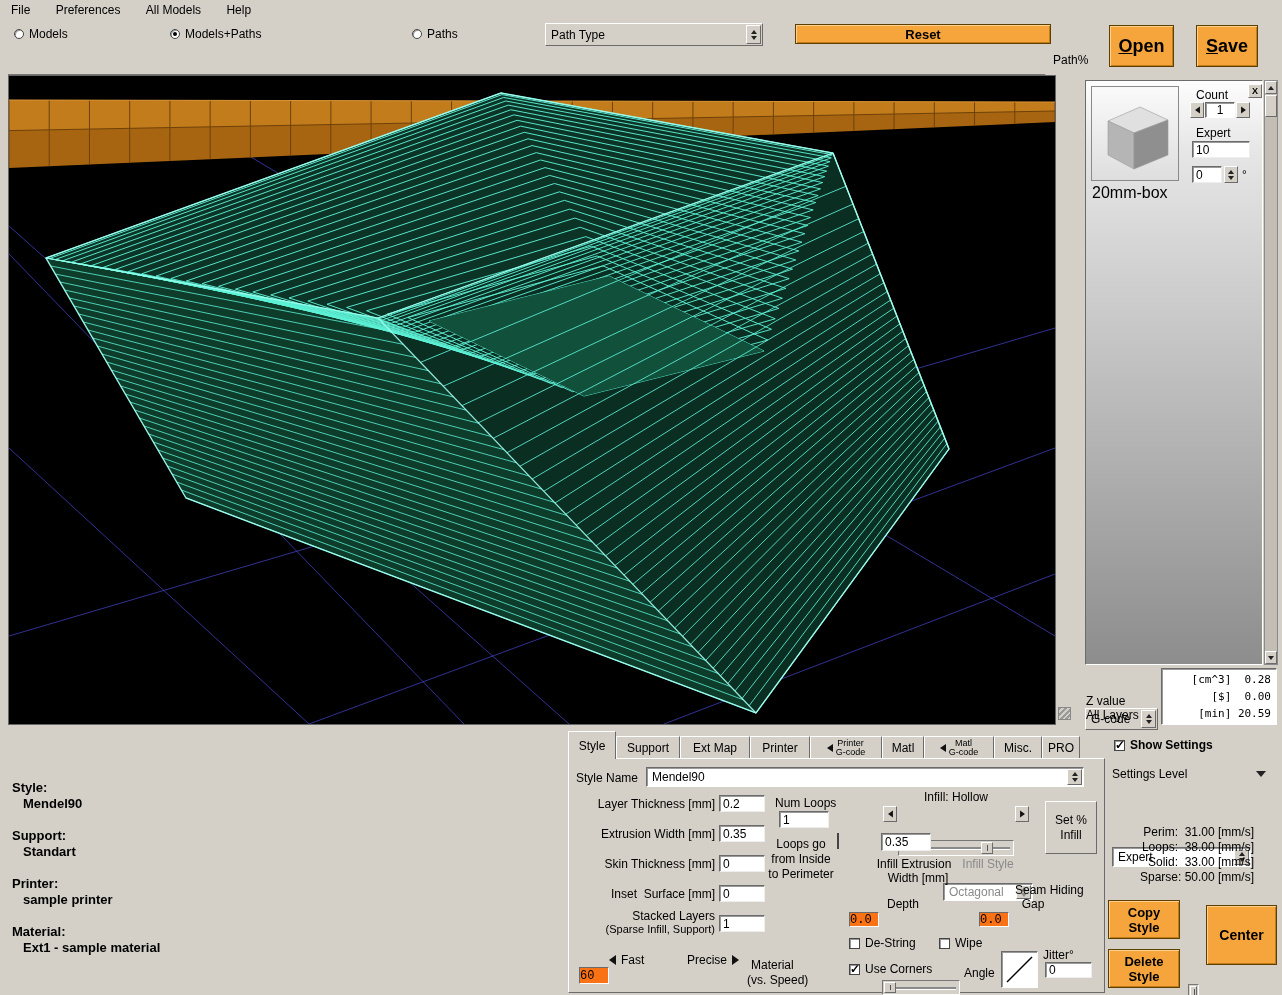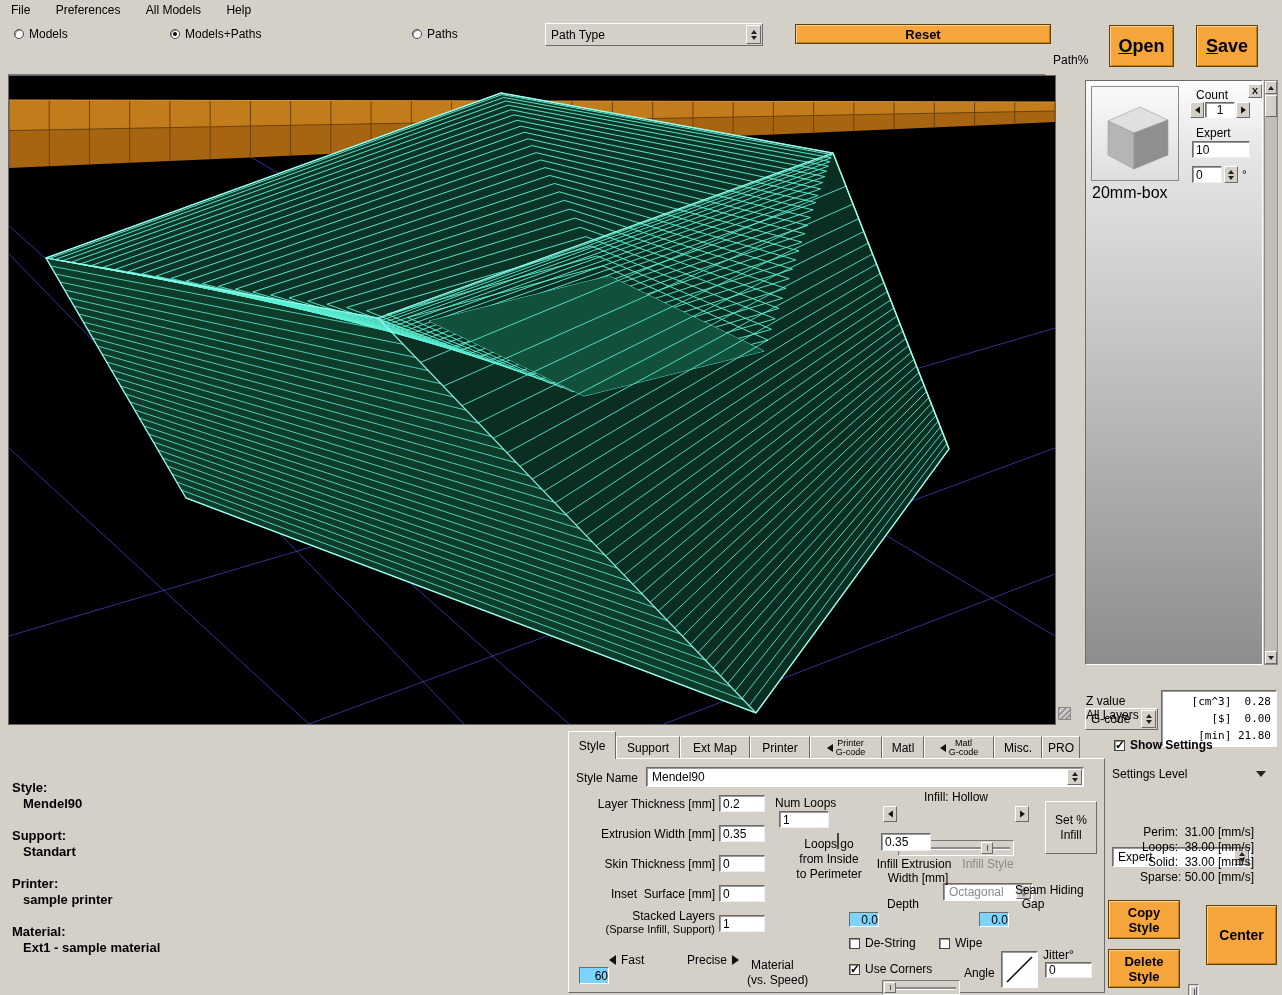--- a/index.html
+++ b/index.html
@@ -22,21 +22,21 @@
   .tus{width:0;height:0;border-left:3px solid transparent;border-right:3px solid transparent;border-bottom:4px solid #222;}
   .tds{width:0;height:0;border-left:3px solid transparent;border-right:3px solid transparent;border-top:4px solid #222;}
   .tri-left{display:inline-block;width:0;height:0;border-top:5px solid transparent;border-bottom:5px solid transparent;border-right:7px solid #111;}
   .tri-right{display:inline-block;width:0;height:0;border-top:5px solid transparent;border-bottom:5px solid transparent;border-left:7px solid #111;}
   .abtn{display:flex;align-items:center;justify-content:center;background:#d4d0c8;border:1px solid;border-color:#fff #6b6b6b #6b6b6b #fff;cursor:pointer;}
   .track{position:relative;background:#d4d0c8;border:1px solid;border-color:#777 #fff #fff #777;}
   .track::before{content:"";position:absolute;left:3px;right:3px;top:50%;height:2px;margin-top:-1px;background:#8a8a8a;box-shadow:0 1px 0 #fff;}
   .handle{position:absolute;top:1px;bottom:1px;width:12px;background:#d4d0c8;border:1px solid;border-color:#fff #6b6b6b #6b6b6b #fff;cursor:pointer;}
   .handle::before{content:"";position:absolute;left:50%;top:2px;bottom:2px;width:1px;background:#555;}
   .inp{background:#fff;border:1px solid;border-color:#6b6b6b #eee #eee #6b6b6b;box-shadow:inset 1px 1px 0 #9a9a9a;font-size:12px;padding:0 3px;font-family:"Liberation Sans",sans-serif;}
-  .disp{background:#7dd3fc;border:1px solid;border-color:#6b6b6b #fff #fff #6b6b6b;font-size:12px;display:flex;align-items:center;justify-content:flex-end;}
+  .disp{background:#f97316;border:1px solid;border-color:#6b6b6b #fff #fff #6b6b6b;font-size:12px;display:flex;align-items:center;justify-content:flex-start;font-family:Liberation Mono, monospace;}
   .flabel{position:absolute;left:4px;width:142px;text-align:right;white-space:pre;font-size:12px;}
   .tabbar{display:flex;align-items:flex-end;}
   .tab{display:flex;align-items:center;justify-content:center;height:23px;background:#d4d0c8;border:1px solid;border-color:#fff #6b6b6b #d4d0c8 #fff;border-bottom:none;font-size:12px;cursor:pointer;flex:none;}
   .tab.active{height:28px;position:relative;z-index:3;}
   .tab2{display:flex;flex-direction:column;align-items:center;font-size:9px;line-height:9px;margin-left:3px;}
   .tab .mini-tri{width:0;height:0;border-top:4px solid transparent;border-bottom:4px solid transparent;border-right:6px solid #111;}
   .bold{font-weight:bold;}
   .fl-underline{display:block;}
   .fl-underline::first-letter{text-decoration:underline;}
   .speed-line{white-space:pre;text-align:right;line-height:15px;font-size:12px;}
@@ -282,24 +282,24 @@
 <div class="abs combo raised" style="left:1085px;top:669px;width:73px;height:22px;">
   <span>G-code</span>
   <span class="spin">
       <span class="tus"></span>
       <span class="tds"></span>
     </span>
 </div>
 <div class="abs" style="left:1086px;top:694px;">Z value</div>
 <div class="abs" style="left:1086px;top:708px;">All Layers</div>
 
-<div class="abs sunken" style="left:1161px;top:668px;width:116px;height:57px;padding:2px 5px;margin-top:22px;">
+<div class="abs sunken" style="left:1161px;top:668px;width:116px;height:57px;padding:2px 5px;">
   <div class="stat-line">[cm^3]  0.28</div>
   <div class="stat-line">[$]  0.00</div>
-  <div class="stat-line">[min] 21.80</div>
+  <div class="stat-line">[min] 20.59</div>
 </div>
 
 <div class="abs bold" style="left:12px;top:780px;width:420px;height:180px;font-size:13px;">
   <div class="abs" style="left:0;top:0;">Style:</div>
   <div class="abs" style="left:11px;top:16px;">Mendel90</div>
   <div class="abs" style="left:0;top:48px;">Support:</div>
   <div class="abs" style="left:11px;top:64px;">Standart</div>
   <div class="abs" style="left:0;top:96px;">Printer:</div>
   <div class="abs" style="left:11px;top:112px;">sample printer</div>
   <div class="abs" style="left:0;top:144px;">Material:</div>
@@ -363,21 +363,21 @@
   <div class="flabel" style="top:128px;">Inset  Surface [mm]</div>
   <input class="abs inp" style="left: 150px; top: 126px; width: 46px; height: 17px;" value="0">
   <div class="flabel" style="top:150px;">Stacked Layers</div>
   <div class="flabel" style="top:164px;left:0;width:146px;font-size:11px;">(Sparse Infill, Support)</div>
   <input class="abs inp" style="left: 150px; top: 156px; width: 46px; height: 17px;" value="1">
 
   <div class="abs" style="left:206px;top:37px;">Num Loops</div>
   <input class="abs inp" style="left: 210px; top: 52px; width: 50px; height: 17px;" value="1">
   <span class="abs cb" style="left:268px;top:55px;"></span>
 
-  <div class="abs" style="left:208px;top:78px;width:104px;text-align:center;line-height:15px;">
+  <div class="abs" style="left:180px;top:78px;width:104px;text-align:center;line-height:15px;">
     <span style="display:block;">Loops go</span>
     <span style="display:block;">from Inside</span>
     <span style="display:block;">to Perimeter</span>
   </div>
 
   <div class="abs" style="left:312px;top:31px;width:150px;text-align:center;">Infill: Hollow</div>
   <div class="abs abtn" style="left:314px;top:47px;width:14px;height:16px;">
       <span class="tri-left" style="transform:scale(0.7);"></span>
     </div>
   <div class="abs track" style="left:329px;top:47px;width:116px;height:16px;">

